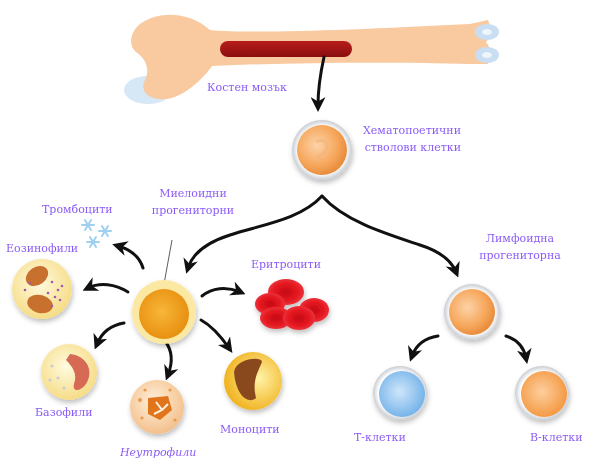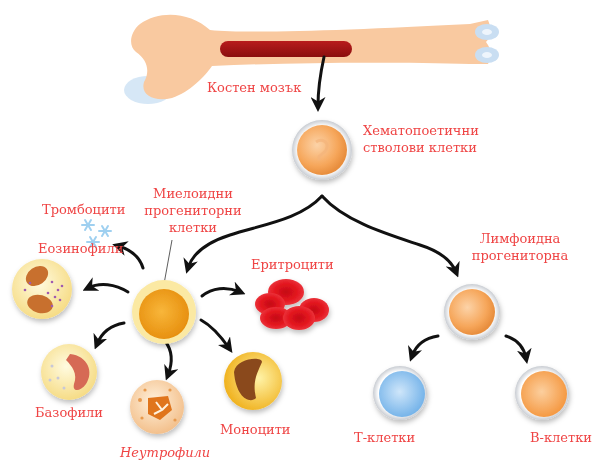--- a/index.html
+++ b/index.html
@@ -1,19 +1,19 @@
 <!DOCTYPE html>
 <html><head>
 <meta charset="utf-8">
 <style>
   html, body { margin: 0; padding: 0; background: #ffffff; }
   body { width: 600px; height: 472px; position: relative; overflow: hidden;
          font-family: "DejaVu Serif", "Liberation Serif", serif; color: #2a2a2a; }
   #diagram { position: absolute; left: 0; top: 0; width: 600px; height: 472px; }
-  .lbl { position: absolute; font-size: 13px; line-height: 17px; white-space: nowrap; color: #ef4444; }
+  .lbl { position: absolute; font-size: 11px; line-height: 17px; white-space: nowrap; color: #8b5cf6; }
   .lbl.center { text-align: center; }
 </style>
 </head>
 <body>
 
 <svg id="diagram" viewBox="0 0 600 472" xmlns="http://www.w3.org/2000/svg">
   <defs>
     <radialGradient id="gStem" cx="40%" cy="40%" r="60%">
       <stop offset="0%" stop-color="#fcd3a8"></stop>
       <stop offset="70%" stop-color="#f6a65a"></stop>
@@ -183,36 +183,35 @@
   </g>
 
   <g filter="url(#shadow)">
     <circle cx="542" cy="393" r="27" fill="url(#gGlass)"></circle>
     <circle cx="544" cy="394" r="23" fill="url(#gB)"></circle>
   </g>
 </svg>
 
 <div class="lbl" style="left:207px; top:79px;">Костен мозък</div>
 
-<div class="lbl" style="left:363px; top:122px;">
+<div class="lbl" style="left:363px; top:122px;text-align:right;">
   <div>Хематопоетични</div>
   <div>стволови клетки</div>
 </div>
 
 <div class="lbl center" style="left:138px; top:185px; width:110px;">
   <div>Миелоидни</div>
   <div>прогениторни</div>
-  <div>клетки</div>
 </div>
 
 <div class="lbl center" style="left:465px; top:230px; width:110px;">
   <div>Лимфоидна</div>
   <div>прогениторна</div>
 </div>
 
 <div class="lbl" style="left:42px; top:201px;">Тромбоцити</div>
-<div class="lbl" style="left:6px; top:240px;margin-left:32px;">Еозинофили</div>
+<div class="lbl" style="left:6px; top:240px;">Еозинофили</div>
 <div class="lbl" style="left:251px; top:256px;">Еритроцити</div>
 <div class="lbl" style="left:35px; top:404px;">Базофили</div>
 <div class="lbl" style="left:120px; top:444px;font-style:italic;">Неутрофили</div>
 <div class="lbl" style="left:220px; top:421px;">Моноцити</div>
 <div class="lbl" style="left:354px; top:429px;">Т-клетки</div>
 <div class="lbl" style="left:514px; top:429px;margin-left:16px;">В-клетки</div>
 
 </body></html>

